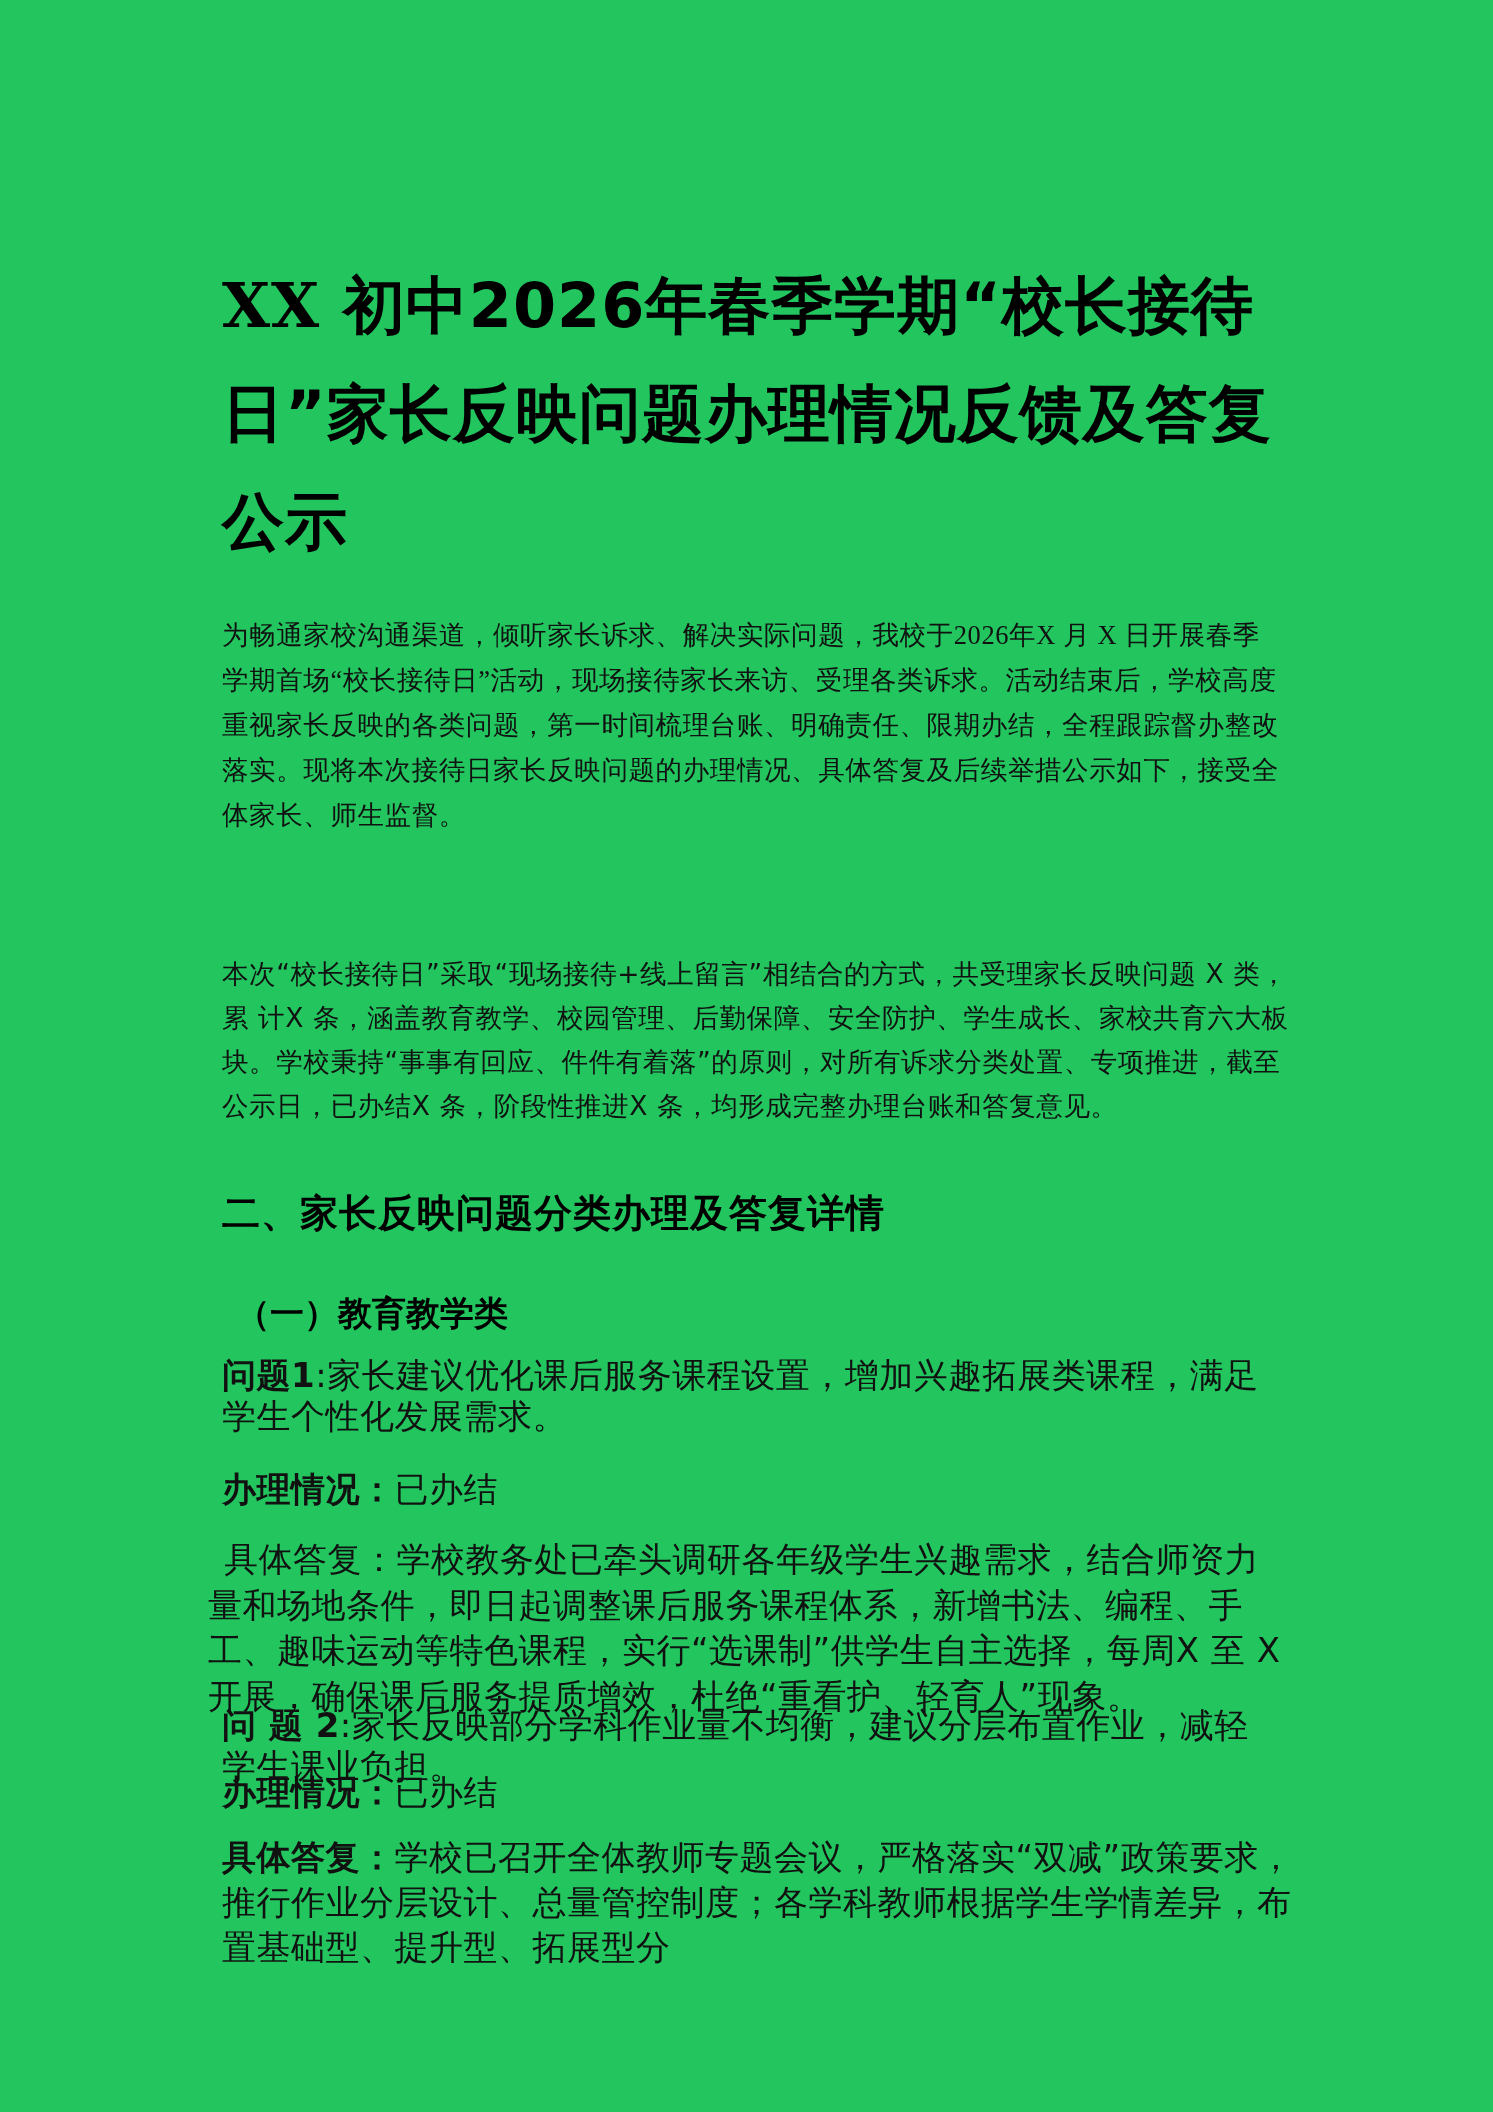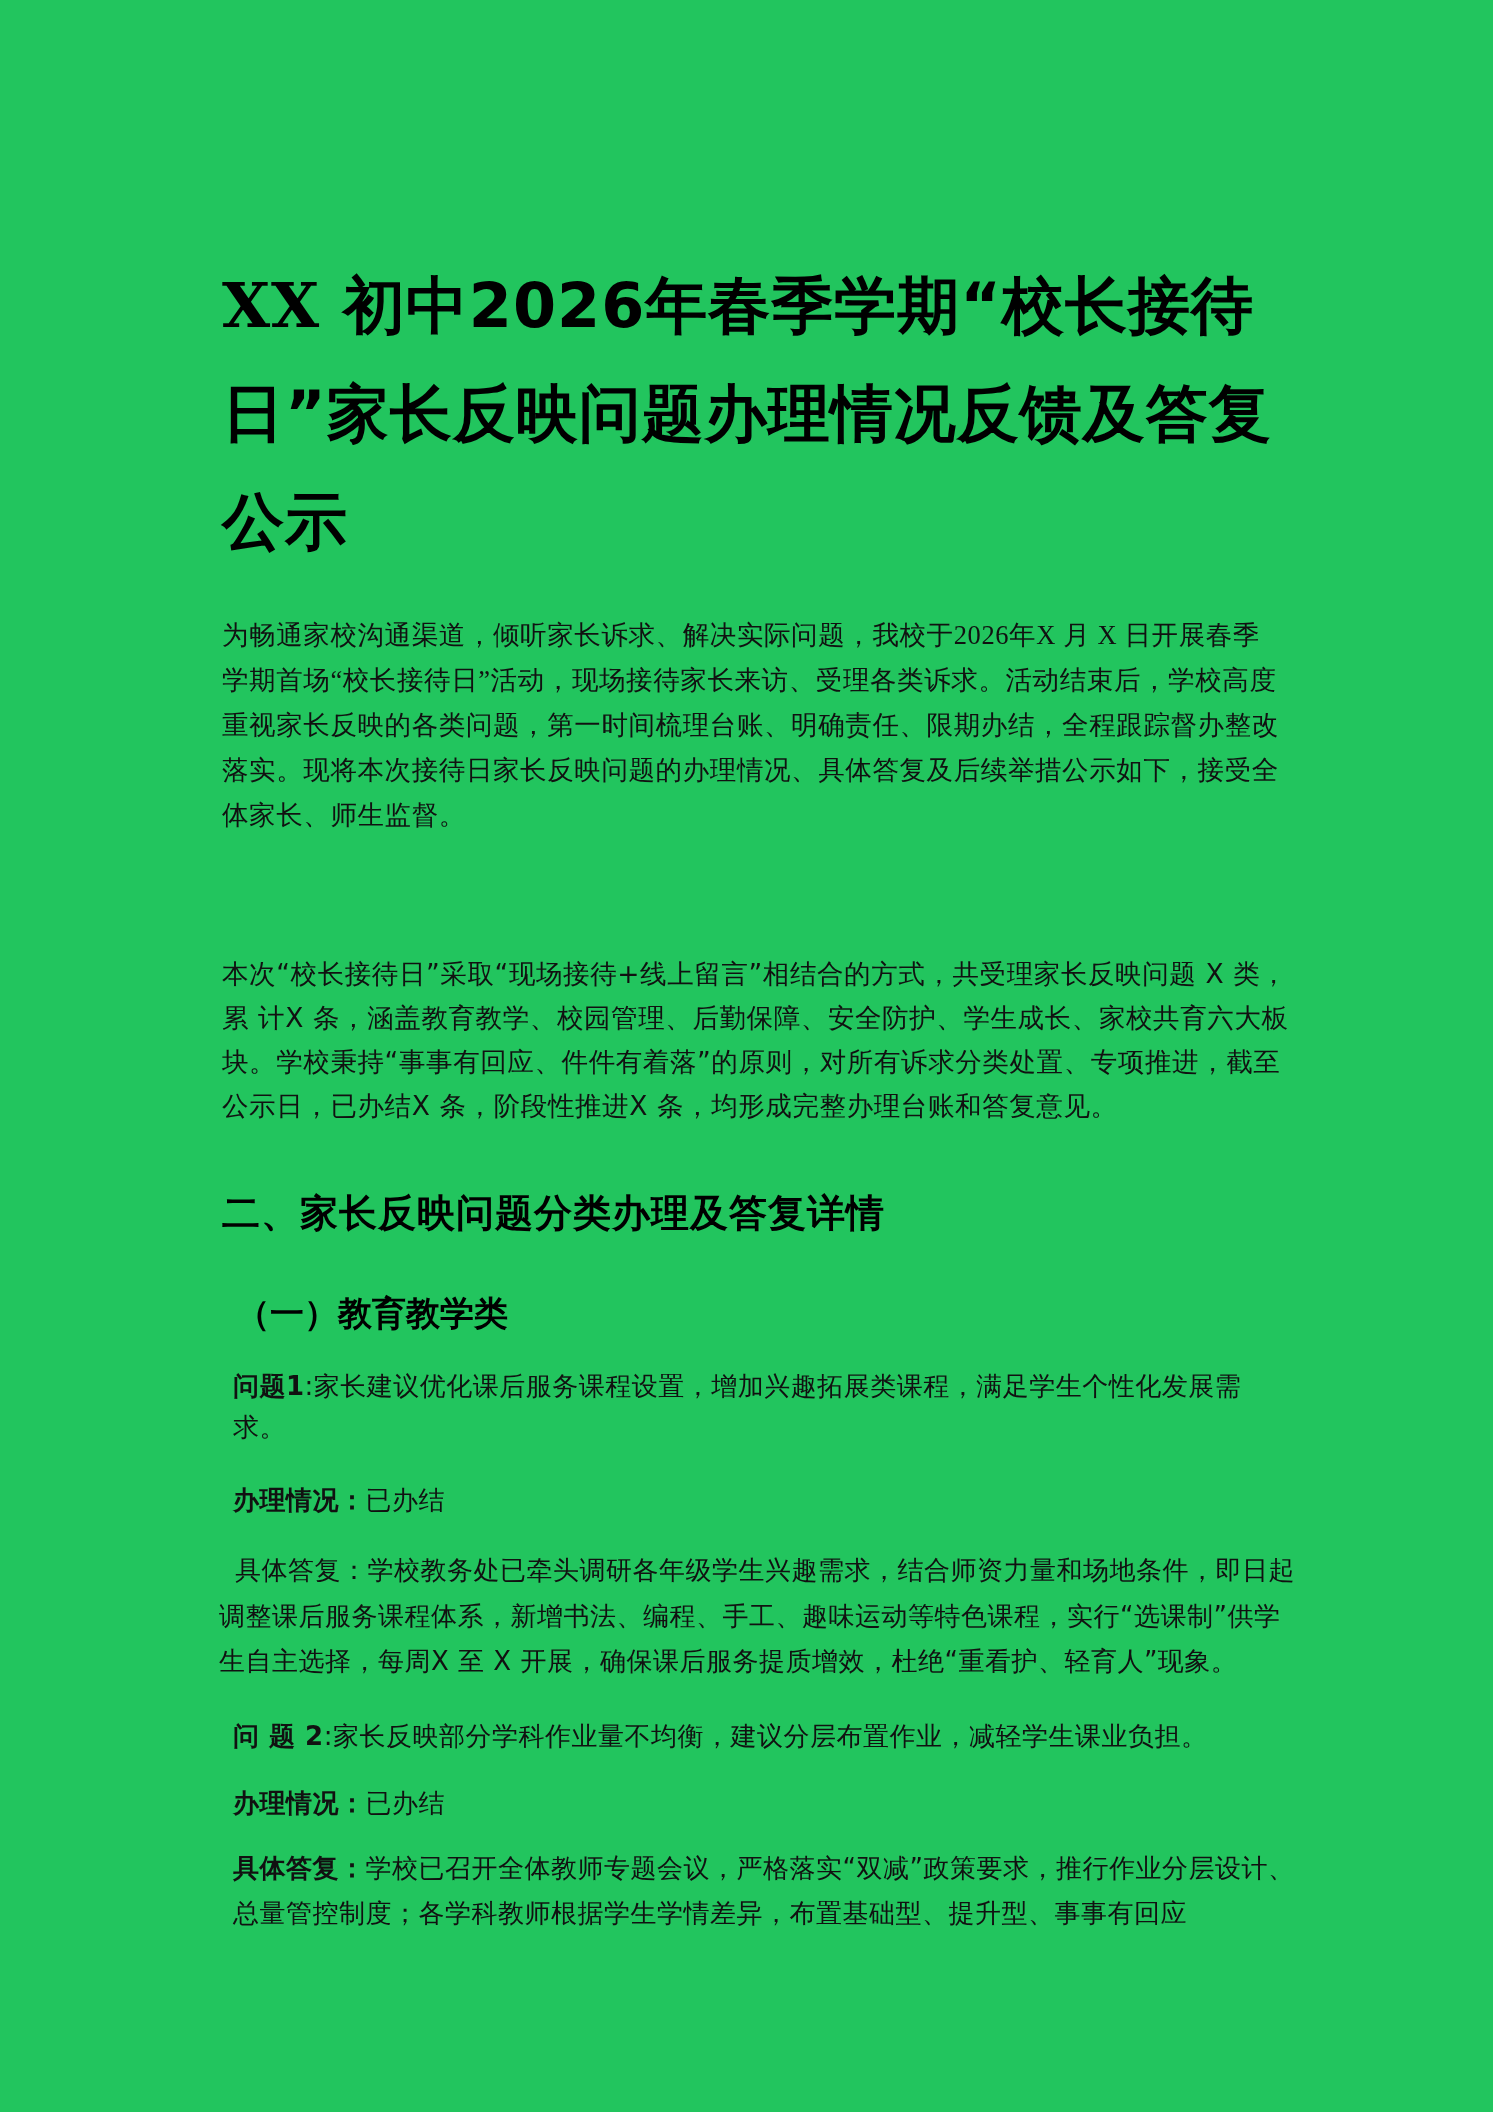--- a/index.html
+++ b/index.html
@@ -76,22 +76,22 @@
       left: 236px;
       top: 1290px;
       margin: 0;
       font-weight: bold;
       font-size: 34px;
       line-height: 46px;
       color: #000;
     }
     .block {
       position: absolute;
-      margin: 11px;
-      font-size: 26px;
+      margin: 0;
+      font-size: 34px;
       line-height: 41px;
       letter-spacing: 0.5px;
       color: #111;
     }
     .b-q1 { left: 222px; top: 1355px; width: 1060px; line-height: 41px; }
     .b-s1 { left: 222px; top: 1469px; width: 1060px; }
     .b-r1 { left: 208px; top: 1537px; width: 1080px; line-height: 45.5px; text-indent: 16px; }
     .b-q2 { left: 222px; top: 1705px; width: 1060px; }
     .b-s2 { left: 222px; top: 1772px; width: 1060px; }
     .b-r2 { left: 222px; top: 1835px; width: 1072px; line-height: 45px; }
@@ -117,15 +117,15 @@
   <p class="block b-q1"><span class="label-bold">问题1</span><span>:家长建议优化课后服务课程设置，增加兴趣拓展类课程，满足学生个性化发展需求。</span></p>
 
   <p class="block b-s1"><span class="label-bold">办理情况：</span><span>已办结</span></p>
 
   <p class="block b-r1"><span class="label-plain">具体答复：</span><span>学校教务处已牵头调研各年级学生兴趣需求，结合师资力量和场地条件，即日起调整课后服务课程体系，新增书法、编程、手工、趣味运动等特色课程，实行“选课制”供学生自主选择，每周X 至 X 开展，确保课后服务提质增效，杜绝“重看护、轻育人”现象。</span></p>
 
   <p class="block b-q2"><span class="label-bold">问 题 2</span><span>:家长反映部分学科作业量不均衡，建议分层布置作业，减轻学生课业负担。</span></p>
 
   <p class="block b-s2"><span class="label-bold">办理情况：</span><span>已办结</span></p>
 
-  <p class="block b-r2"><span class="label-bold">具体答复：</span><span>学校已召开全体教师专题会议，严格落实“双减”政策要求，推行作业分层设计、总量管控制度；各学科教师根据学生学情差异，布置基础型、提升型、事事有回应</span></p>
+  <p class="block b-r2"><span class="label-bold">具体答复：</span><span>学校已召开全体教师专题会议，严格落实“双减”政策要求，推行作业分层设计、总量管控制度；各学科教师根据学生学情差异，布置基础型、提升型、拓展型分</span></p>
 
 </div>
 
 </body></html>

